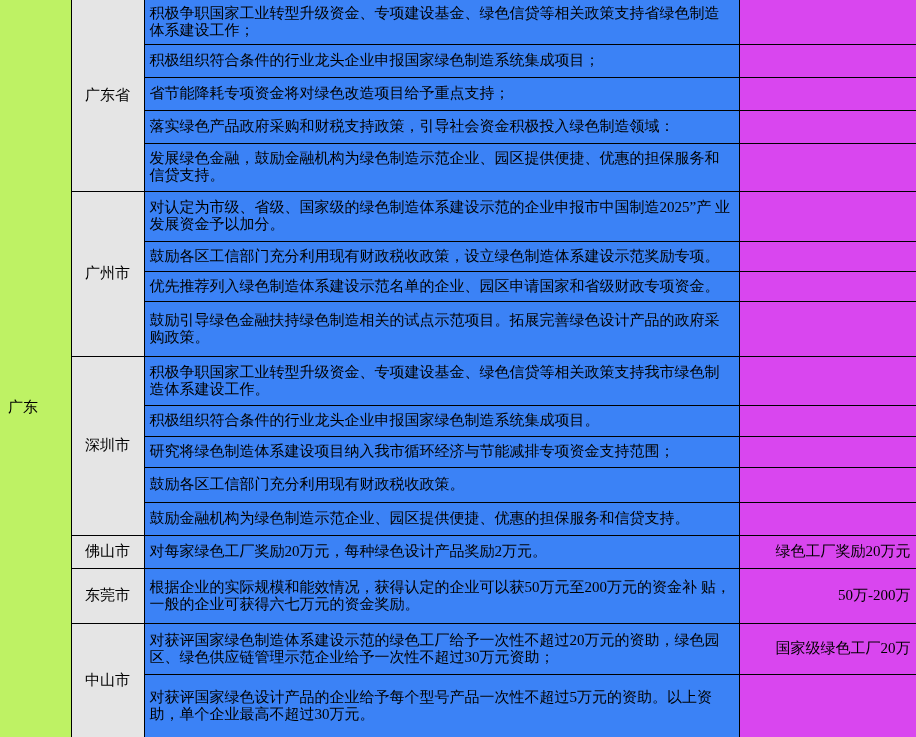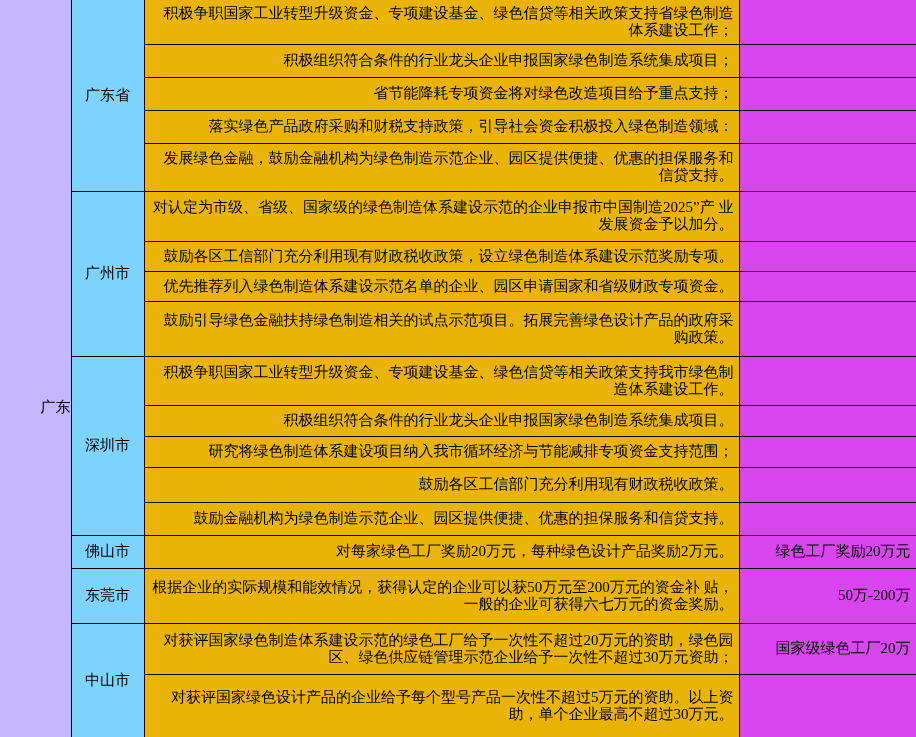--- a/index.html
+++ b/index.html
@@ -23,32 +23,32 @@
     overflow: hidden;
     padding: 2px 5px;
     word-break: break-all;
   }
   
   tr.first-row td { border-top: none; }
   tr.last-row td { border-bottom: none; }
   td.c-prov { border-left: none; border-top: none; border-bottom: none; }
 
   td.c-prov {
-    background: #c4b5fd;
-    text-align: right;
+    background: #bef264;
+    text-align: left;
     vertical-align: middle;
-    padding: 0;
+    padding: 8px;
   }
   td.c-prov .prov-label { display: block; padding-top: 78px; }
   td.c-region {
-    background: #7dd3fc;
+    background: #e5e5e5;
     text-align: center;
     padding: 4px 2px;
   }
-  td.c-policy { background: #eab308; text-align: right; }
+  td.c-policy { background: #3b82f6; text-align: left; }
   td.c-note { background: #d946ef; text-align: right; }
 
   
   tr.h44 { height: 44px; }  tr.h33 { height: 33px; margin-top: 44px; }  tr.h48 { height: 48px; }
   tr.h50 { height: 50px; }  tr.h30 { height: 30px; margin-top: 13px; }  tr.h55 { height: 55px; }
   tr.h49 { height: 49px; }  tr.h31 { height: 31px; }  tr.h35 { height: 35px; }
   tr.h51 { height: 51px; }  tr.h63 { height: 63px; }
 </style>
 </head>
 <body>

